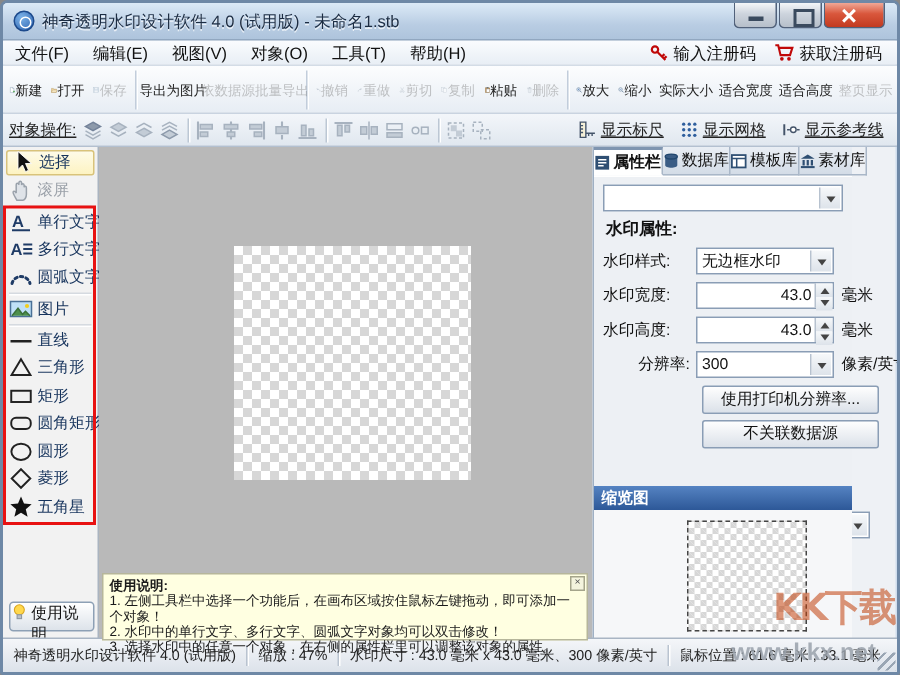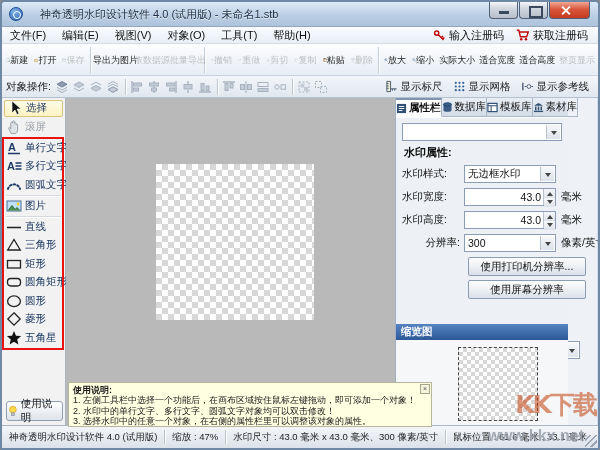--- a/index.html
+++ b/index.html
@@ -4,21 +4,21 @@
 <style>
   * { margin:0; padding:0; box-sizing:border-box; }
   html,body { width:600px; height:450px; overflow:hidden; }
   body { font-family:"Liberation Sans","DejaVu Sans",sans-serif; font-size:11px; background:#888; position:relative; }
 
   .window { position:absolute; inset:0; border:2px solid #6e88a6; border-radius:5px 5px 2px 2px;
             background:#eef1f5; overflow:hidden; box-shadow:inset 0 0 0 1px #cfdded; }
 
   
   .titlebar { position:absolute; left:0; top:0; right:0; height:24px;
-              background:linear-gradient(#dceaf7,#b9cde3 60%,#aec4dc); display:flex; align-items:center;gap:12px; }
+              background:linear-gradient(#dceaf7,#b9cde3 60%,#aec4dc); display:flex; align-items:center; }
   .app-icon { width:14px; height:14px; margin:0 5px 0 7px; border-radius:50%;
               background:radial-gradient(circle at 35% 30%,#7db3e8,#2b62b0); border:1px solid #1d4a8c;
               position:relative; flex:none; }
   .app-icon::after { content:""; position:absolute; left:3px; top:3px; width:6px; height:6px;
               border:1.5px solid #fff; border-radius:50%; }
   .title-text { font-size:11px; color:#1c2c42; text-shadow:0 1px 0 rgba(255,255,255,.7); }
   .win-controls { position:absolute; right:8px; top:0; display:flex; }
   .wc { width:29px; height:17px; border:1px solid #51617a; border-top:none; border-radius:0 0 4px 4px;
         background:linear-gradient(#f4f6f8,#cdd4dd 45%,#b6bfca); margin-left:1px; position:relative; }
   .wc.close { width:41px; background:linear-gradient(#f0a896,#d9573c 45%,#c23a20); }
@@ -44,21 +44,21 @@
             padding:1px 3px; border-radius:2px; min-width:24px; }
   .tb-label { font-size:9px; color:#222; white-space:nowrap; line-height:10px; margin-top:1px; }
   .tb-btn.disabled { opacity:.42; }
   .tb-btn.disabled .tb-label { color:#777; }
   .tb-sep { width:1px; height:26px; background:#c2cddb; box-shadow:1px 0 0 #fff; margin:0 2px; flex:none; }
   .ti { width:16px; height:16px; display:block; }
 
   
   .toolbar2 { position:absolute; left:0; top:74px; right:0; height:22px;
               background:linear-gradient(#f3f6fa,#e0e7ef); border-bottom:1px solid #b3c0d0;
-              display:flex; align-items:center; padding:0 4px; font-size:10.5px; color:#222; }
+              display:flex; align-items:center; padding:0 4px; font-size:10.5px; color:#222;text-decoration:underline; }
   .ot-label { margin-right:3px; white-space:nowrap; }
   .oi { width:17px; height:17px; display:flex; align-items:center; justify-content:center; border-radius:2px; }
   .oi svg { width:14px; height:14px; }
   .t2-sep { width:1px; height:16px; background:#bcc7d4; box-shadow:1px 0 0 #fff; margin:0 3px; flex:none; }
   .toggles { margin-left:auto; display:flex; align-items:center; }
   .toggle { display:flex; align-items:center; gap:3px; padding:1px 5px; white-space:nowrap; border-radius:2px; }
   .toggle svg { width:13px; height:13px; }
 
   
   .toolbox { position:absolute; left:0; top:96px; width:64px; height:329px;
@@ -66,33 +66,33 @@
   .tool-item { height:17px; margin:1.5px 2px; display:flex; align-items:center; gap:3px;
                padding-left:2px; font-size:10.5px; color:#16335c; white-space:nowrap; }
   .tool-item svg, .tool-item .txtico { width:16px; height:16px; flex:none; }
   .tool-item.active { background:linear-gradient(#fefbe8,#fdf3c2); border:1px solid #d9c37a; border-radius:2px; }
   .tool-item.disabled { color:#9aa0a8; }
   .tool-sep { height:1px; background:#d5dae0; box-shadow:0 1px 0 #fff; margin:1px 4px; }
   .red-box { position:absolute; left:0px; top:39px; width:62px; height:213px;
              border:2px solid #e81212; pointer-events:none; z-index:6; }
   .help-btn { position:absolute; left:4px; top:303px; width:57px; height:20px;
               background:linear-gradient(#ffffff,#dde3ea); border:1px solid #8da0b5; border-radius:3px;
-              display:flex; align-items:center; justify-content:center; gap:2px; font-size:10.5px; color:#111; }
+              display:flex; align-items:flex-start; justify-content:center; gap:2px; font-size:10.5px; color:#111; }
   .help-btn svg { width:12px; height:12px; }
 
   
   .canvas-area { position:absolute; left:64px; top:96px; width:329px; height:329px; background:#b9b9b9; }
   .checker { background-color:#fff;
      background-image:linear-gradient(45deg,#d7d7d7 25%,transparent 25%,transparent 75%,#d7d7d7 75%),
                       linear-gradient(45deg,#d7d7d7 25%,transparent 25%,transparent 75%,#d7d7d7 75%);
      background-position:0 0,6px 6px; background-size:12px 12px; }
   .canvas { position:absolute; left:90px; top:66px; width:158px; height:156px; }
 
   
-  .usage { position:absolute; left:66px; top:380px; width:364px; height:45px; z-index:8;
+  .usage { position:absolute; left:66px; top:380px; width:324px; height:45px; z-index:8;
            background:#ffffe1; border:1px solid #b6b69b; padding:2px 10px 2px 4px;
            font-size:9px; line-height:10.3px; color:#1a1a1a; }
   .usage .u-title { font-weight:bold; }
   .usage-close { position:absolute; right:1px; top:1px; width:10px; height:10px; border:1px solid #a5a58b;
                  background:#f4f4dd; font-size:7px; line-height:8px; text-align:center; color:#555; }
 
   
   .rpanel { position:absolute; left:393px; top:96px; width:173px; height:329px;
             background:#edf0f4; border-left:1px solid #9fb0c4; font-size:10.5px; color:#111; }
   .rp-tabs { height:20px; display:flex; background:linear-gradient(#e9eef4,#d2dbe6); border-bottom:1px solid #fff; }
@@ -644,21 +644,21 @@
     <div class="prop-row">
       <span class="prop-label indent">分辨率:</span>
       <div class="prop-box">
         <span class="val">300</span>
         <div class="combo-arrow"></div>
       </div>
       <span class="unit">像素/英寸</span>
     </div>
 
     <button class="rp-btn">使用打印机分辨率...</button>
-    <button class="rp-btn">使用屏幕分辨率</button>
+    <button class="rp-btn">不关联数据源</button>
 
     <div class="prop-row ds-row">
       <span class="prop-label" style="width:68px">关联数据源:</span>
       <div class="prop-box" style="width:110px">
         <span class="val">&lt;不关联数据源&gt;</span>
         <div class="combo-arrow"></div>
       </div>
     </div>
 
     <div class="thumb-header">缩览图</div>

